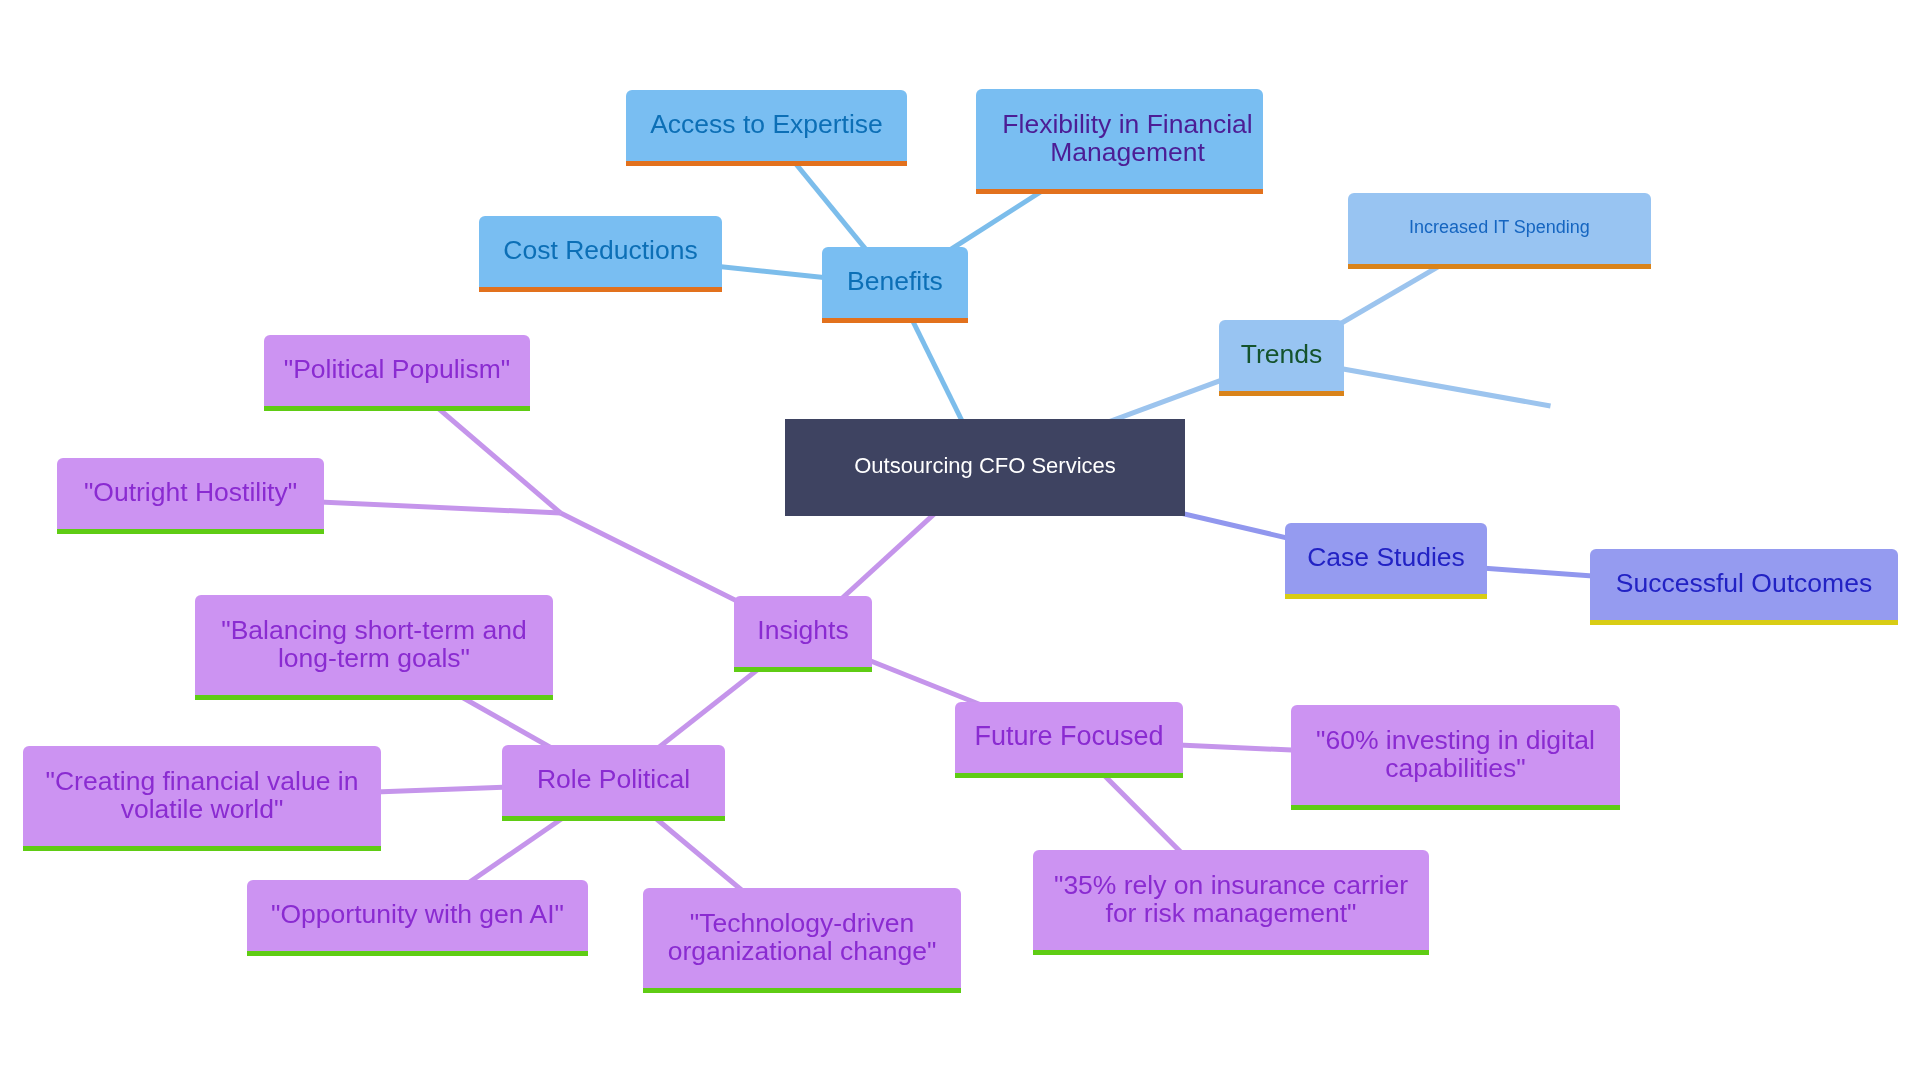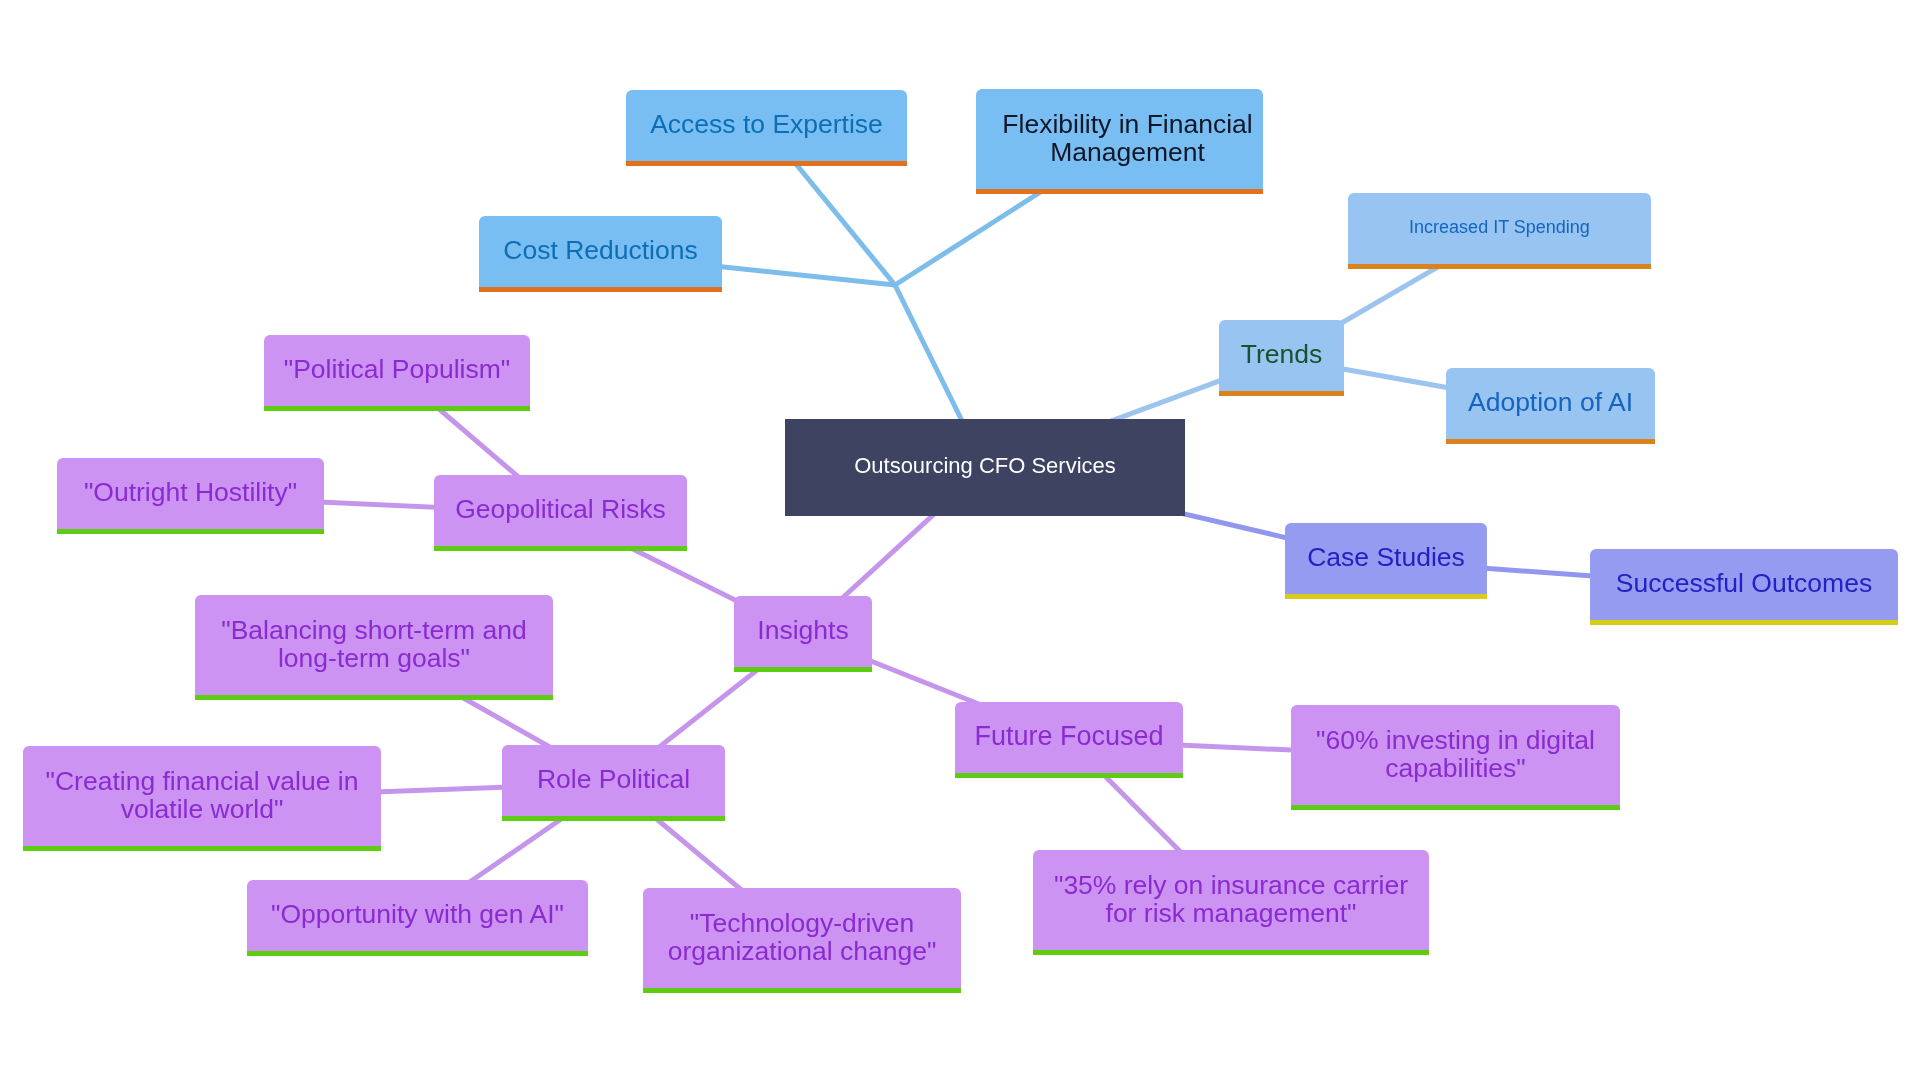--- a/index.html
+++ b/index.html
@@ -62,53 +62,50 @@
     <line class="e-insights" x1="613.5" y1="783" x2="802" y2="940.5" stroke="#C595EB" stroke-width="5"></line>
     <line class="e-insights" x1="803" y1="634" x2="1069" y2="740" stroke="#C595EB" stroke-width="5"></line>
     <line class="e-insights" x1="1069" y1="740" x2="1455.5" y2="757.5" stroke="#C595EB" stroke-width="5"></line>
     <line class="e-insights" x1="1069" y1="740" x2="1231" y2="902.5" stroke="#C595EB" stroke-width="5"></line>
   </svg>
 
   <div class="node root g-root" style="left: 785px; top: 419px; width: 400px; height: 97px; background: rgb(62, 67, 97); color: rgb(255, 255, 255); font-size: 22px; line-height: 28.5px; border-radius: 0px;">
     <span class="nlabel">Outsourcing CFO Services</span>
   </div>
 
+  <div class="node g-benefits" style="left: 822px; top: 247px; width: 146px; height: 76px; background: rgb(121, 190, 242); color: rgb(12, 111, 182); font-size: 26.5px; line-height: 28.5px; border-radius: 6px 6px 0px 0px; border-bottom: 5px solid rgb(226, 113, 29);">
+    <span class="nlabel">Benefits</span>
+  </div>
   <div class="node g-benefits" style="left: 626px; top: 90px; width: 281px; height: 76px; background: rgb(121, 190, 242); color: rgb(12, 111, 182); font-size: 26.5px; line-height: 28.5px; border-radius: 6px 6px 0px 0px; border-bottom: 5px solid rgb(226, 113, 29);">
     <span class="nlabel">Access to Expertise</span>
   </div>
-  <div class="node g-benefits" style="left: 976px; top: 89px; width: 287px; height: 105px; background: rgb(121, 190, 242); color: #0f172a; font-size: 26.5px; line-height: 28.5px; border-radius: 6px 6px 0px 0px; border-bottom: 5px solid rgb(226, 113, 29); padding-left: 16px;">
+  <div class="node g-benefits" style="left: 976px; top: 89px; width: 287px; height: 105px; background: rgb(121, 190, 242); color: #4c1d95; font-size: 26.5px; line-height: 28.5px; border-radius: 6px 6px 0px 0px; border-bottom: 5px solid rgb(226, 113, 29); padding-left: 16px;">
     <span class="nlabel">Flexibility in Financial
 Management</span>
   </div>
   <div class="node g-benefits" style="left: 479px; top: 216px; width: 243px; height: 76px; background: rgb(121, 190, 242); color: rgb(12, 111, 182); font-size: 26.5px; line-height: 28.5px; border-radius: 6px 6px 0px 0px; border-bottom: 5px solid rgb(226, 113, 29);">
     <span class="nlabel">Cost Reductions</span>
   </div>
 
   <div class="node g-trends" style="left: 1219px; top: 320px; width: 125px; height: 76px; background: rgb(152, 196, 242); color: #14532d; font-size: 26.5px; line-height: 28.5px; border-radius: 6px 6px 0px 0px; border-bottom: 5px solid rgb(217, 131, 26);">
     <span class="nlabel">Trends</span>
   </div>
   <div class="node g-trends" style="left: 1348px; top: 193px; width: 303px; height: 76px; background: rgb(152, 196, 242); color: rgb(21, 101, 192); font-size: 18px; line-height: 28.5px; border-radius: 6px 6px 0px 0px; border-bottom: 5px solid rgb(217, 131, 26);">
     <span class="nlabel">Increased IT Spending</span>
   </div>
-  <div class="node g-trends" style="left: 1446px; top: 368px; width: 209px; height: 76px; background: rgb(152, 196, 242); color: rgb(21, 101, 192); font-size: 26.5px; line-height: 28.5px; border-radius: 6px 6px 0px 0px; border-bottom: 5px solid rgb(217, 131, 26);">
-    <span class="nlabel">Adoption of AI</span>
-  </div>
 
   <div class="node g-case" style="left: 1285px; top: 523px; width: 202px; height: 76px; background: rgb(149, 155, 240); color: rgb(34, 34, 196); font-size: 26.5px; line-height: 28.5px; border-radius: 6px 6px 0px 0px; border-bottom: 5px solid rgb(216, 204, 20);">
     <span class="nlabel">Case Studies</span>
   </div>
   <div class="node g-case" style="left: 1590px; top: 549px; width: 308px; height: 76px; background: rgb(149, 155, 240); color: rgb(34, 34, 196); font-size: 26.5px; line-height: 28.5px; border-radius: 6px 6px 0px 0px; border-bottom: 5px solid rgb(216, 204, 20);">
     <span class="nlabel">Successful Outcomes</span>
   </div>
 
   <div class="node g-insights" style="left: 734px; top: 596px; width: 138px; height: 76px; background: rgb(204, 147, 242); color: rgb(138, 43, 209); font-size: 26.5px; line-height: 28.5px; border-radius: 6px 6px 0px 0px; border-bottom: 5px solid rgb(95, 204, 20);">
     <span class="nlabel">Insights</span>
-  </div>
-  <div class="node g-insights" style="left: 434px; top: 475px; width: 253px; height: 76px; background: rgb(204, 147, 242); color: rgb(138, 43, 209); font-size: 26.5px; line-height: 28.5px; border-radius: 6px 6px 0px 0px; border-bottom: 5px solid rgb(95, 204, 20);">
-    <span class="nlabel">Geopolitical Risks</span>
   </div>
   <div class="node g-insights" style="left: 264px; top: 335px; width: 266px; height: 76px; background: rgb(204, 147, 242); color: rgb(138, 43, 209); font-size: 26.5px; line-height: 28.5px; border-radius: 6px 6px 0px 0px; border-bottom: 5px solid rgb(95, 204, 20);">
     <span class="nlabel">"Political Populism"</span>
   </div>
   <div class="node g-insights" style="left: 57px; top: 458px; width: 267px; height: 76px; background: rgb(204, 147, 242); color: rgb(138, 43, 209); font-size: 26.5px; line-height: 28.5px; border-radius: 6px 6px 0px 0px; border-bottom: 5px solid rgb(95, 204, 20);">
     <span class="nlabel">"Outright Hostility"</span>
   </div>
   <div class="node g-insights" style="left: 502px; top: 745px; width: 223px; height: 76px; background: rgb(204, 147, 242); color: rgb(138, 43, 209); font-size: 26.5px; line-height: 28.5px; border-radius: 6px 6px 0px 0px; border-bottom: 5px solid rgb(95, 204, 20);">
     <span class="nlabel">Role Political</span>
   </div>

